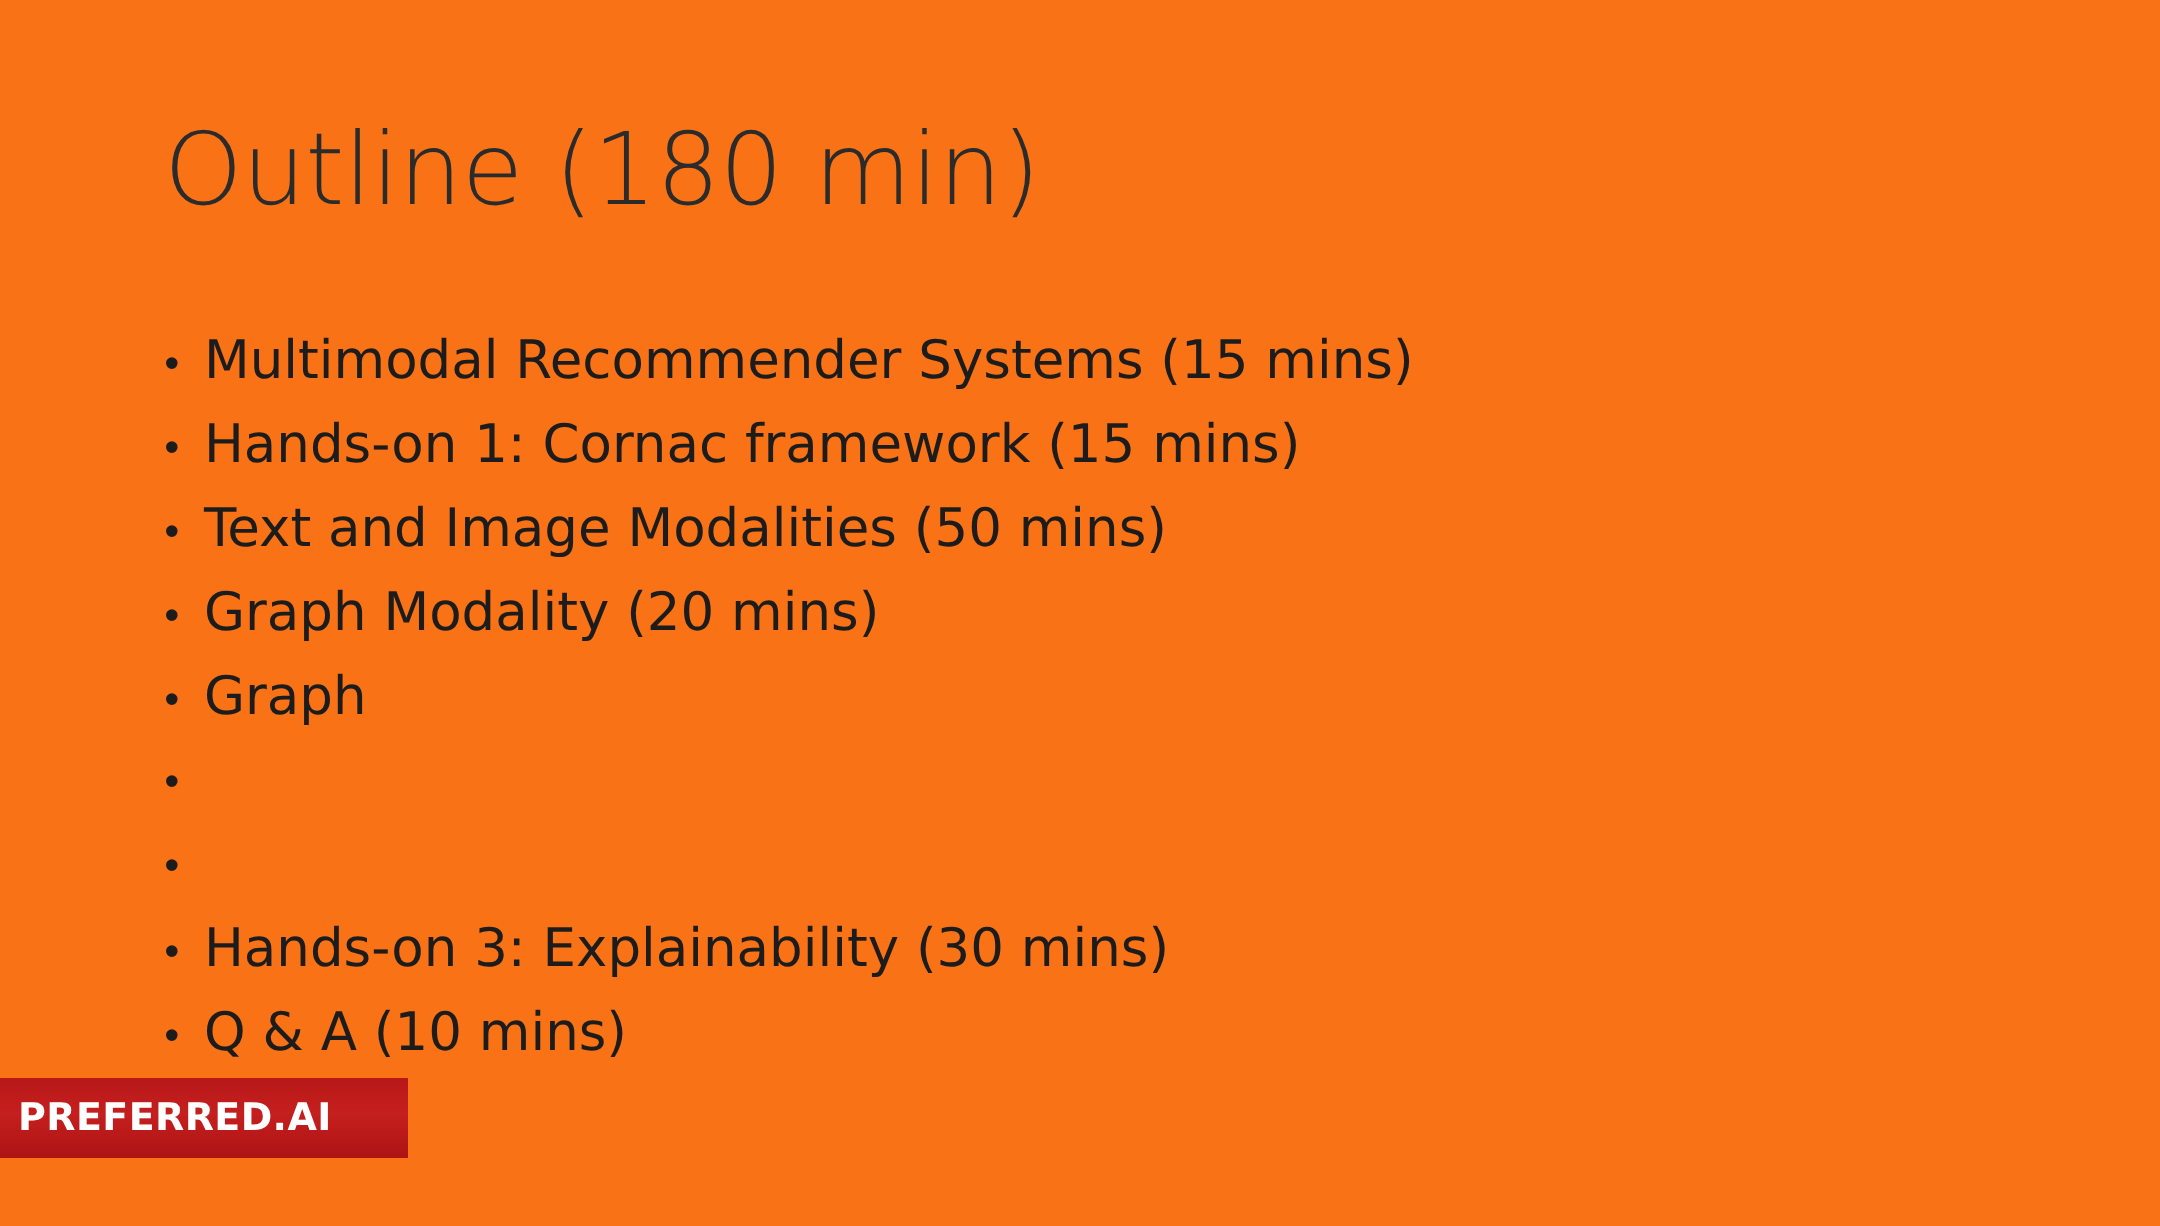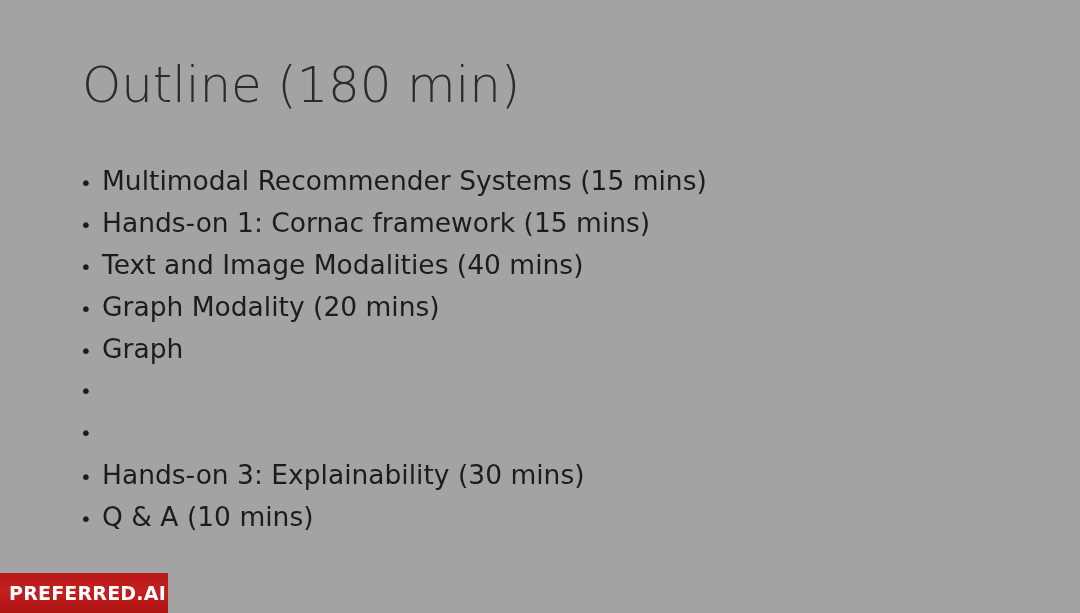--- a/index.html
+++ b/index.html
@@ -11,21 +11,21 @@
     height: 613px;
     background: #ffffff;
     font-family: "DejaVu Sans", sans-serif;
     overflow: hidden;
   }
 
   .slide {
     position: relative;
     width: 1080px;
     height: 613px;
-    background: #a3a3a3;
+    background: #f97316;
   }
 
   
   .slide-title {
     position: absolute;
     left: 82px;
     top: 56px;
     font-family: "DejaVu Sans", sans-serif;
     font-weight: 300;
     font-size: 50px;
@@ -66,22 +66,22 @@
     text-align: left;
   }
   .bullet-text {
     display: inline-block;
   }
 
   
   .logo-badge {
     position: absolute;
     left: 0;
-    top: 573px;
-    width: 168px;
+    top: 539px;
+    width: 204px;
     height: 40px;
     background: #c01a1a;
     background: linear-gradient(180deg, #b81818 0%, #c51f1f 45%, #ad1313 100%);
     display: flex;
     align-items: center;
     box-shadow: 0 0 0 0 rgba(0,0,0,0);
   }
   .logo-text {
     font-family: "DejaVu Sans", sans-serif;
     font-weight: 700;
@@ -106,21 +106,21 @@
       <span class="bullet-text">Multimodal Recommender Systems (15 mins)</span>
     </li>
 
     <li class="bullet-item">
       <span class="bullet-marker">•</span>
       <span class="bullet-text">Hands-on 1: Cornac framework (15 mins)</span>
     </li>
 
     <li class="bullet-item">
       <span class="bullet-marker">•</span>
-      <span class="bullet-text">Text and Image Modalities (40 mins)</span>
+      <span class="bullet-text">Text and Image Modalities (50 mins)</span>
     </li>
 
     <li class="bullet-item">
       <span class="bullet-marker">•</span>
       <span class="bullet-text">Graph Modality (20 mins)</span>
     </li>
 
     <li class="bullet-item">
       <span class="bullet-marker">•</span>
       <span class="bullet-text">Graph</span>

